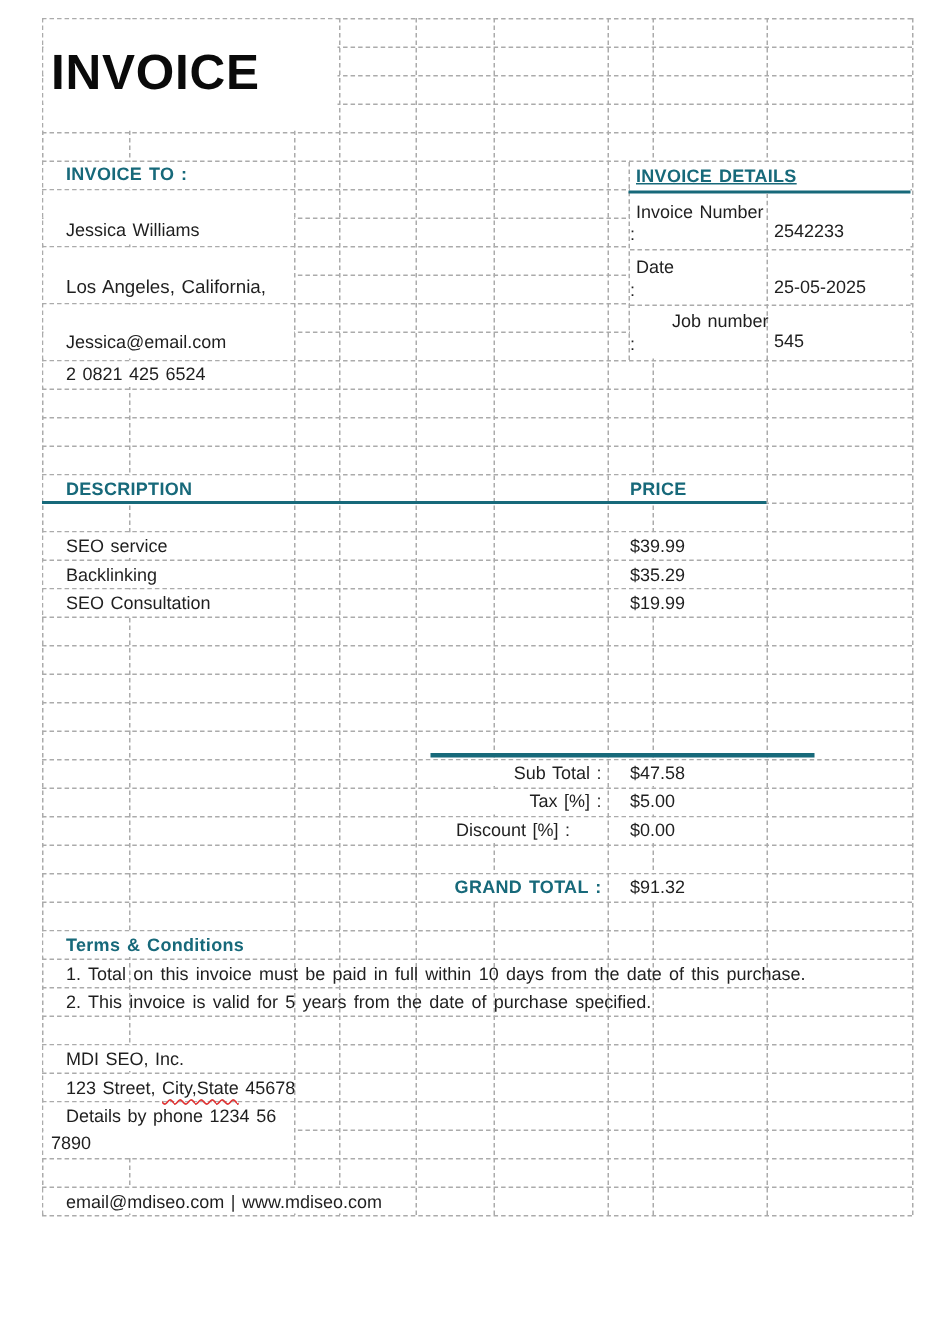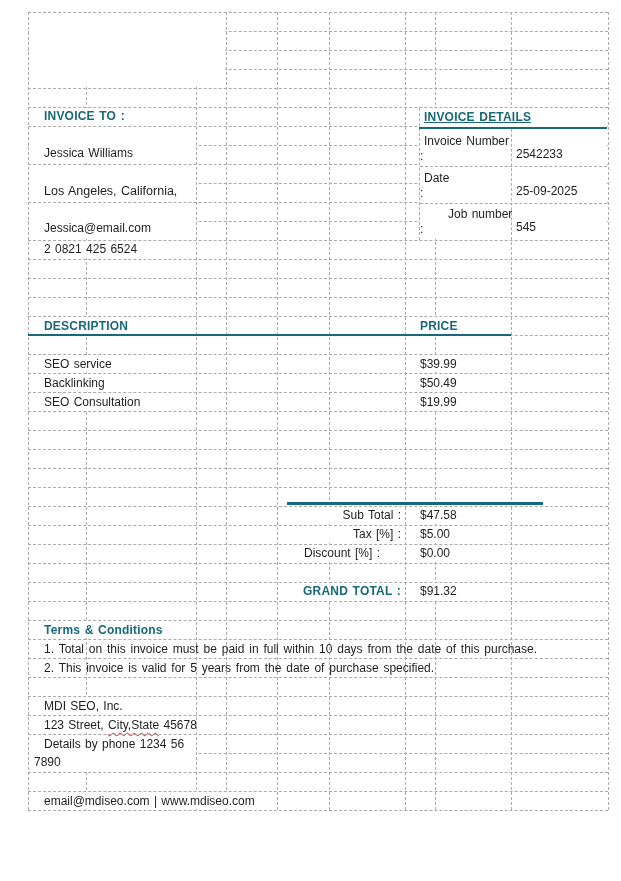--- a/index.html
+++ b/index.html
@@ -118,20 +118,21 @@
       <div class="patch" style="left: 406px; top: 545px; width: 104px; height: 17px;"></div>
       <div class="patch" style="left: 283px; top: 583px; width: 121px; height: 17px;"></div>
       <div class="patch" style="left: 406px; top: 583px; width: 104px; height: 17px;"></div>
       <div class="patch" style="left: 29px; top: 621px; width: 167px; height: 17px;"></div>
       <div class="patch" style="left: 29px; top: 697px; width: 167px; height: 17px;"></div>
       <div class="patch" style="left: 29px; top: 716px; width: 167px; height: 17px;"></div>
       <div class="patch" style="left: 29px; top: 735px; width: 167px; height: 36px;"></div>
       <div class="patch" style="left: 29px; top: 792px; width: 240px; height: 17px;"></div>
     </div>
 
+  <div class="title" style="left:34px;top:31px;">INVOICE</div>
 
   <div>
     <div class="t h" style="left:44px;top:109px;">INVOICE TO :</div>
     <div class="t" style="left:44px;top:146px;">Jessica Williams</div>
     <div class="t" style="left:44px;top:184px;font-size:12.5px;">Los Angeles, California,</div>
     <div class="t" style="left:44px;top:221px;">Jessica@email.com</div>
     <div class="t" style="left:44px;top:242px;">2 0821 425 6524</div>
   </div>
 
   <div>
@@ -143,41 +144,41 @@
     <div class="vline" style="left:511px;top:129px;height:111px;"></div>
 
     <div>
       <div class="t" style="left:424px;top:134px;">Invoice Number</div>
       <div class="t" style="left:420px;top:149px;">:</div>
       <div class="t" style="left:516px;top:147px;">2542233</div>
     </div>
     <div>
       <div class="t" style="left:424px;top:171px;">Date</div>
       <div class="t" style="left:420px;top:186px;">:</div>
-      <div class="t" style="left:516px;top:184px;">25-09-2025</div>
+      <div class="t" style="left:516px;top:184px;">25-05-2025</div>
     </div>
     <div>
       <div class="t" style="left:424px;top:207px;margin-left:24px;">Job number</div>
       <div class="t" style="left:420px;top:222px;">:</div>
       <div class="t" style="left:516px;top:220px;">545</div>
     </div>
   </div>
 
   <div>
     <div class="t h" style="left:44px;top:319px;">DESCRIPTION</div>
     <div class="t h" style="left:420px;top:319px;">PRICE</div>
     <div class="tealbar" style="left:28px;top:334px;width:483px;height:2px;"></div>
 
     <div>
       <div class="t" style="left:44px;top:357px;">SEO service</div>
       <div class="t" style="left:420px;top:357px;">$39.99</div>
     </div>
     <div>
       <div class="t" style="left:44px;top:376px;">Backlinking</div>
-      <div class="t" style="left:420px;top:376px;">$50.49</div>
+      <div class="t" style="left:420px;top:376px;">$35.29</div>
     </div>
     <div>
       <div class="t" style="left:44px;top:395px;">SEO Consultation</div>
       <div class="t" style="left:420px;top:395px;">$19.99</div>
     </div>
   </div>
 
   <div>
     <div class="tealbar" style="left:287px;top:502px;width:256px;height:3px;"></div>
 

